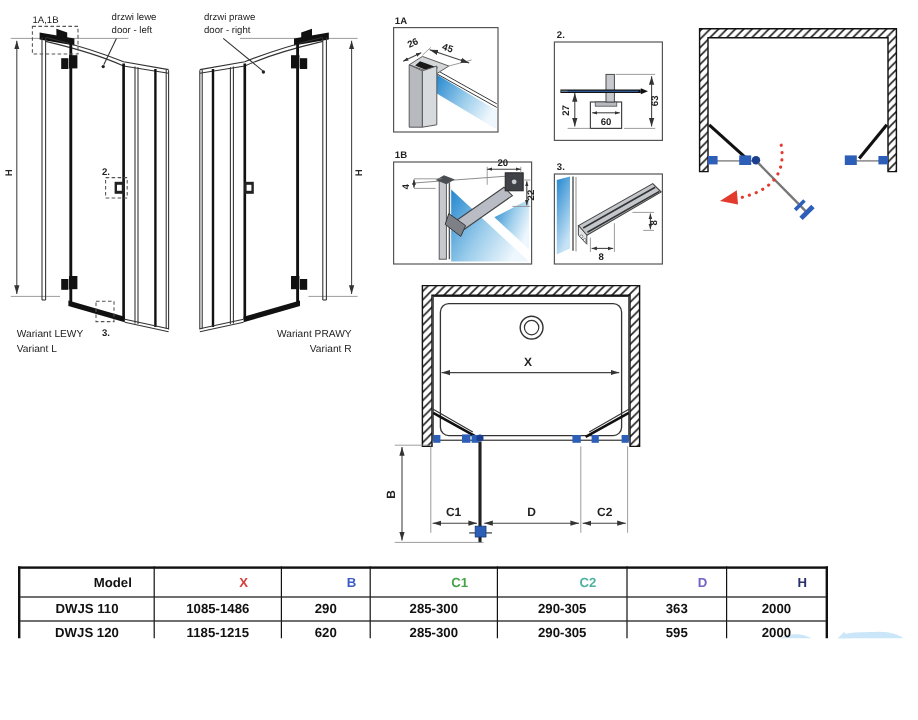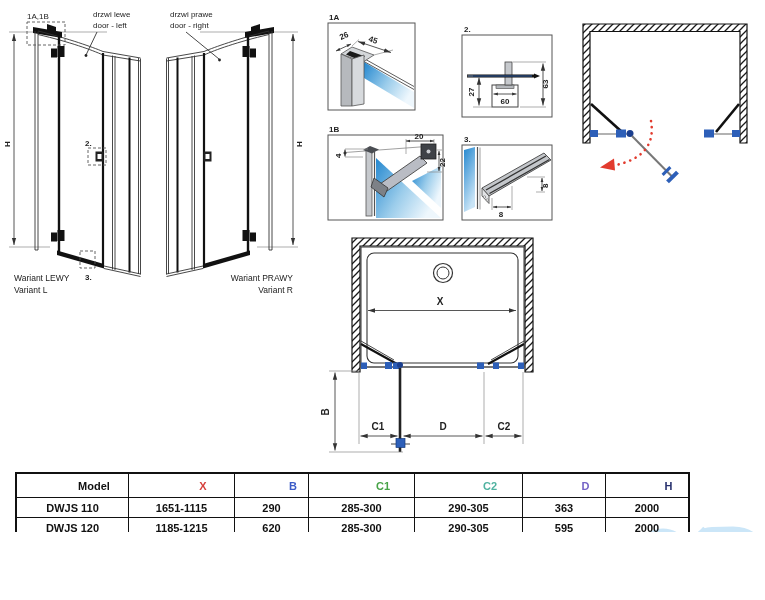--- a/index.html
+++ b/index.html
@@ -277,21 +277,21 @@
     <th class="c-model">Model</th>
     <th class="c-x h-x">X</th>
     <th class="c-b h-b">B</th>
     <th class="c-c1 h-c1">C1</th>
     <th class="c-c2 h-c2">C2</th>
     <th class="c-d h-d">D</th>
     <th class="c-h h-h">H</th>
   </tr>
   <tr>
     <td class="model">DWJS 110</td>
-    <td>1651-1115</td>
+    <td>1085-1486</td>
     <td>290</td>
     <td>285-300</td>
     <td>290-305</td>
     <td>363</td>
     <td>2000</td>
   </tr>
   <tr>
     <td class="model">DWJS 120</td>
     <td>1185-1215</td>
     <td>620</td>

